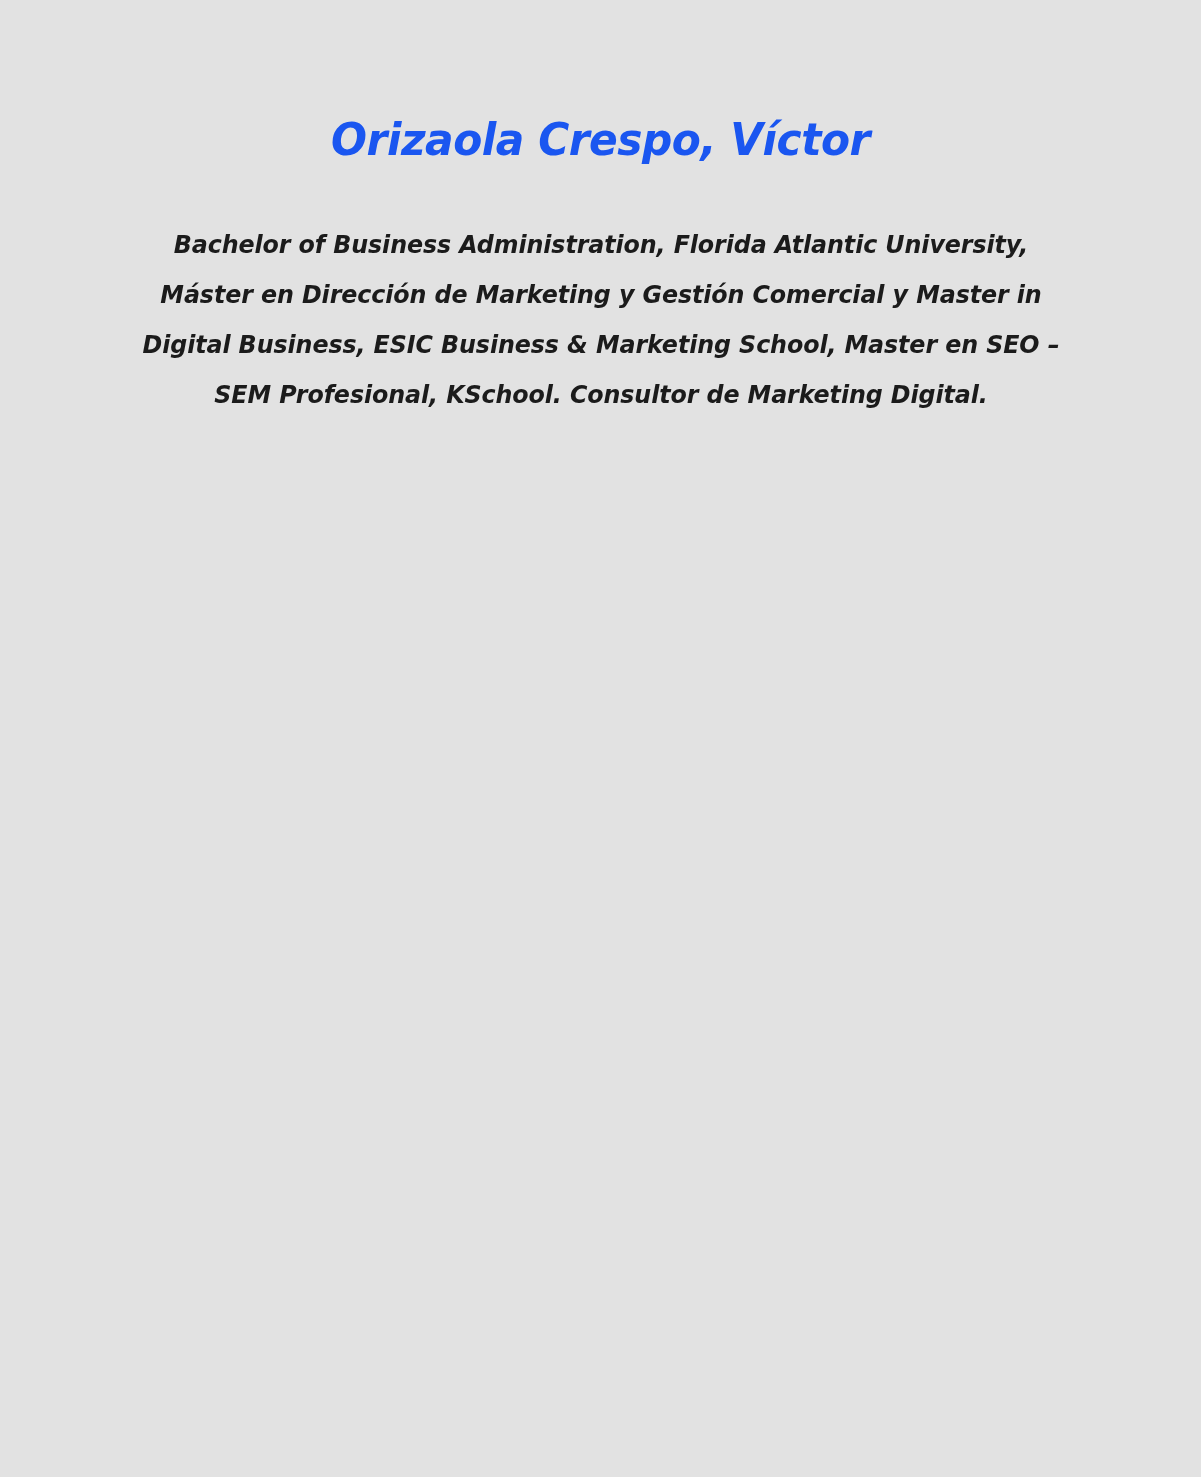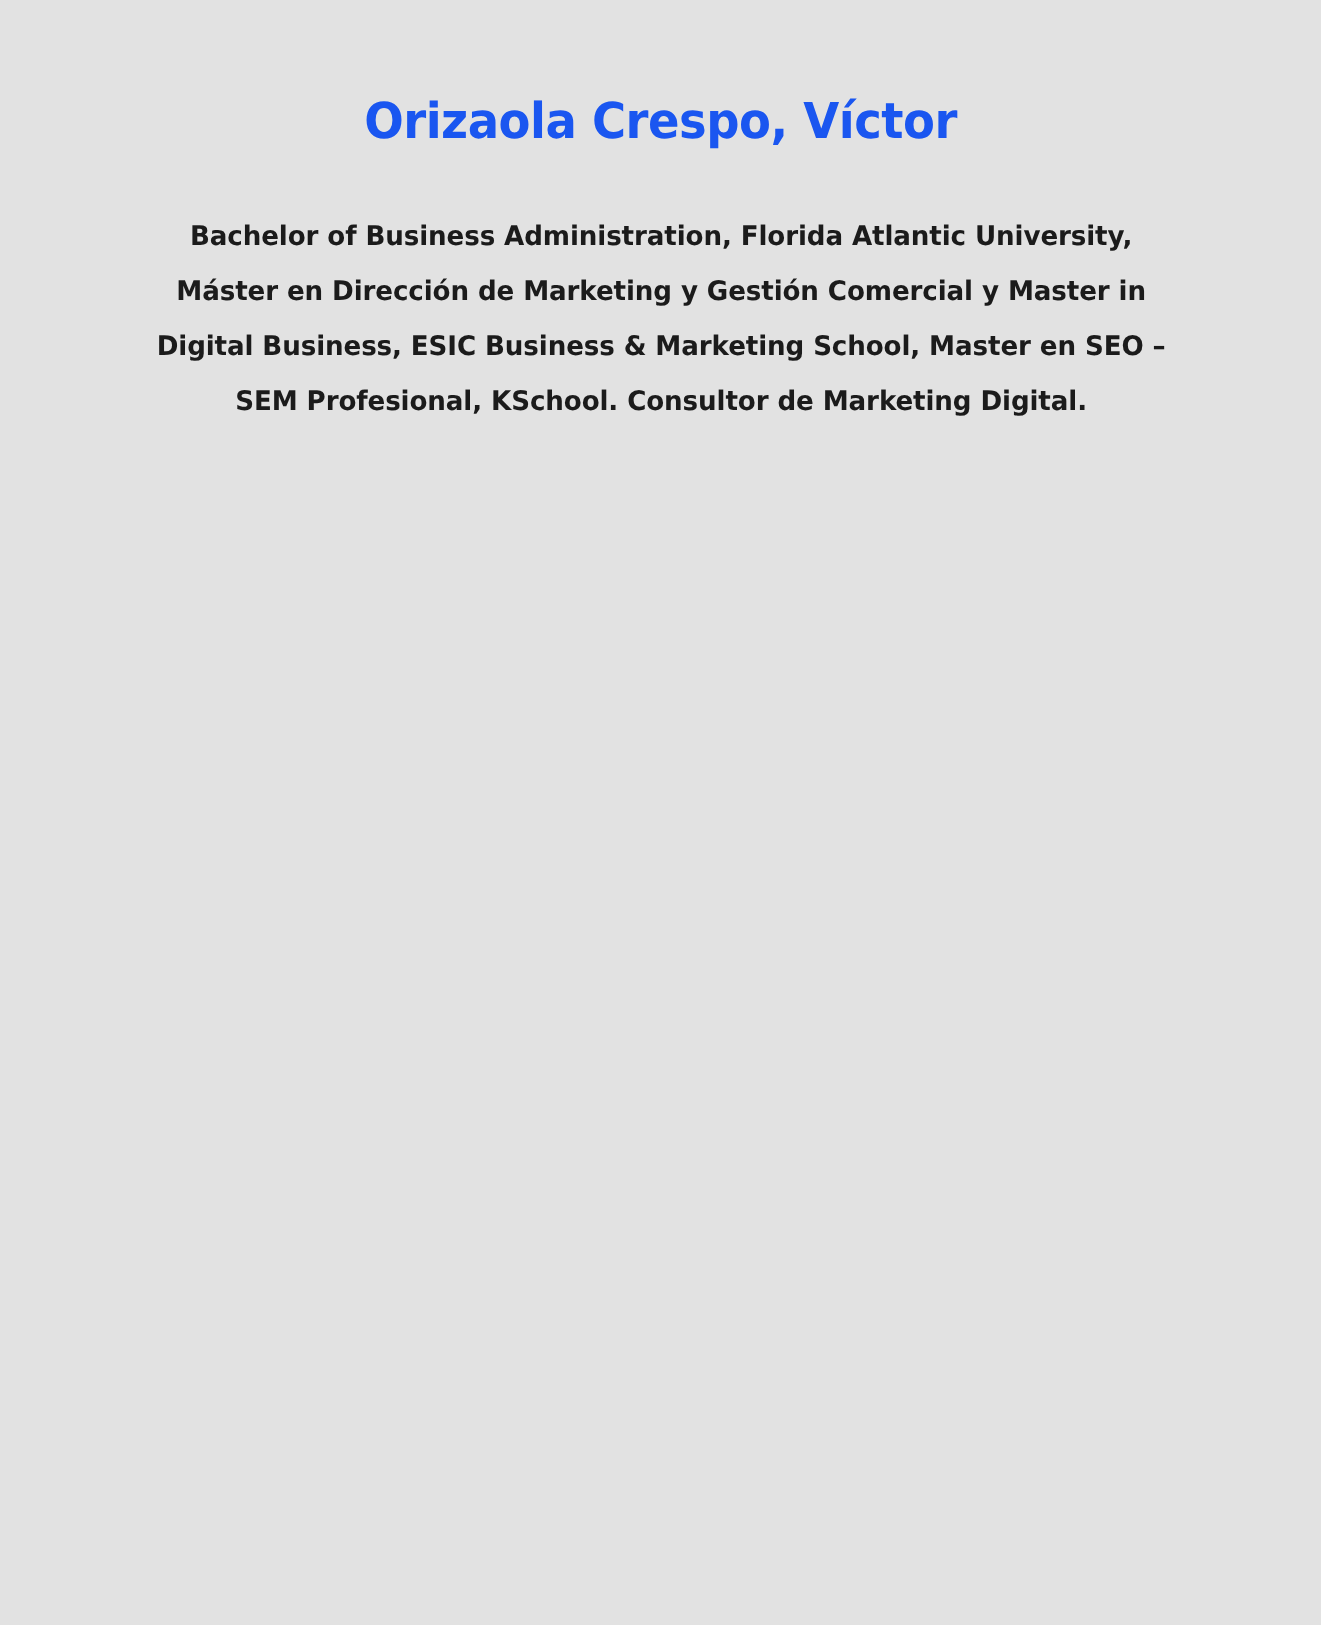--- a/index.html
+++ b/index.html
@@ -15,21 +15,22 @@
     overflow: hidden;
   }
   .page {
     position: relative;
     width: 1201px;
     height: 1477px;
     background: #e2e2e2;
     box-sizing: border-box;
   }
   .profile-block {
-    padding-top: 82px;
+    padding-top: 112px;
+    font-style: italic;
   }
   .profile-name {
     margin: 0;
     text-align: center;
     color: #1a56f0;
     font-family: "DejaVu Sans", sans-serif;
     font-weight: 700;
     font-size: 45px;
     line-height: 56px;
     letter-spacing: -0.5px;

